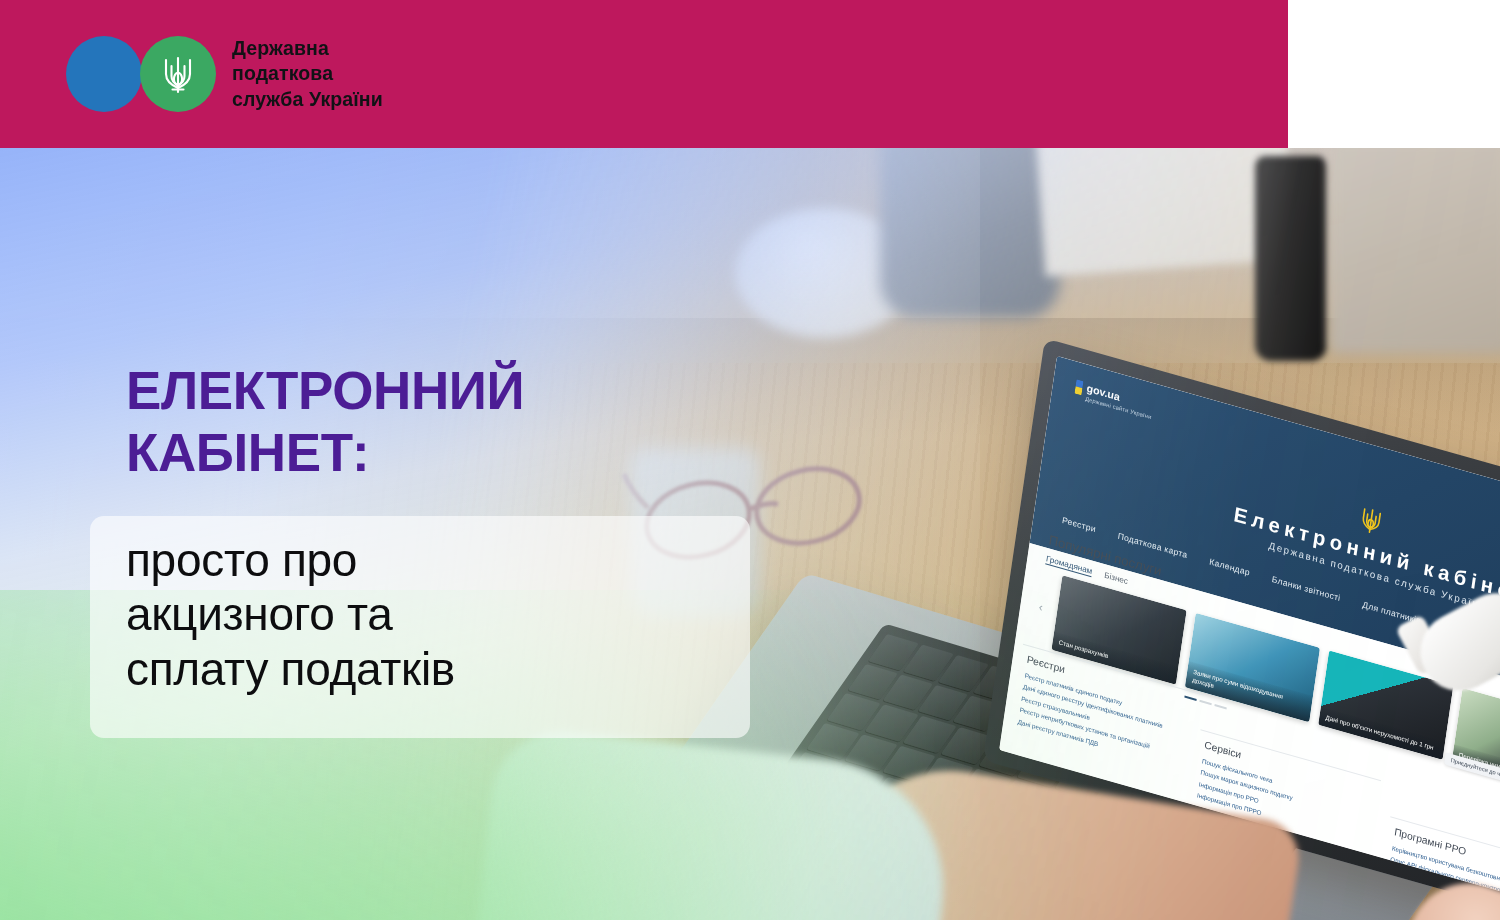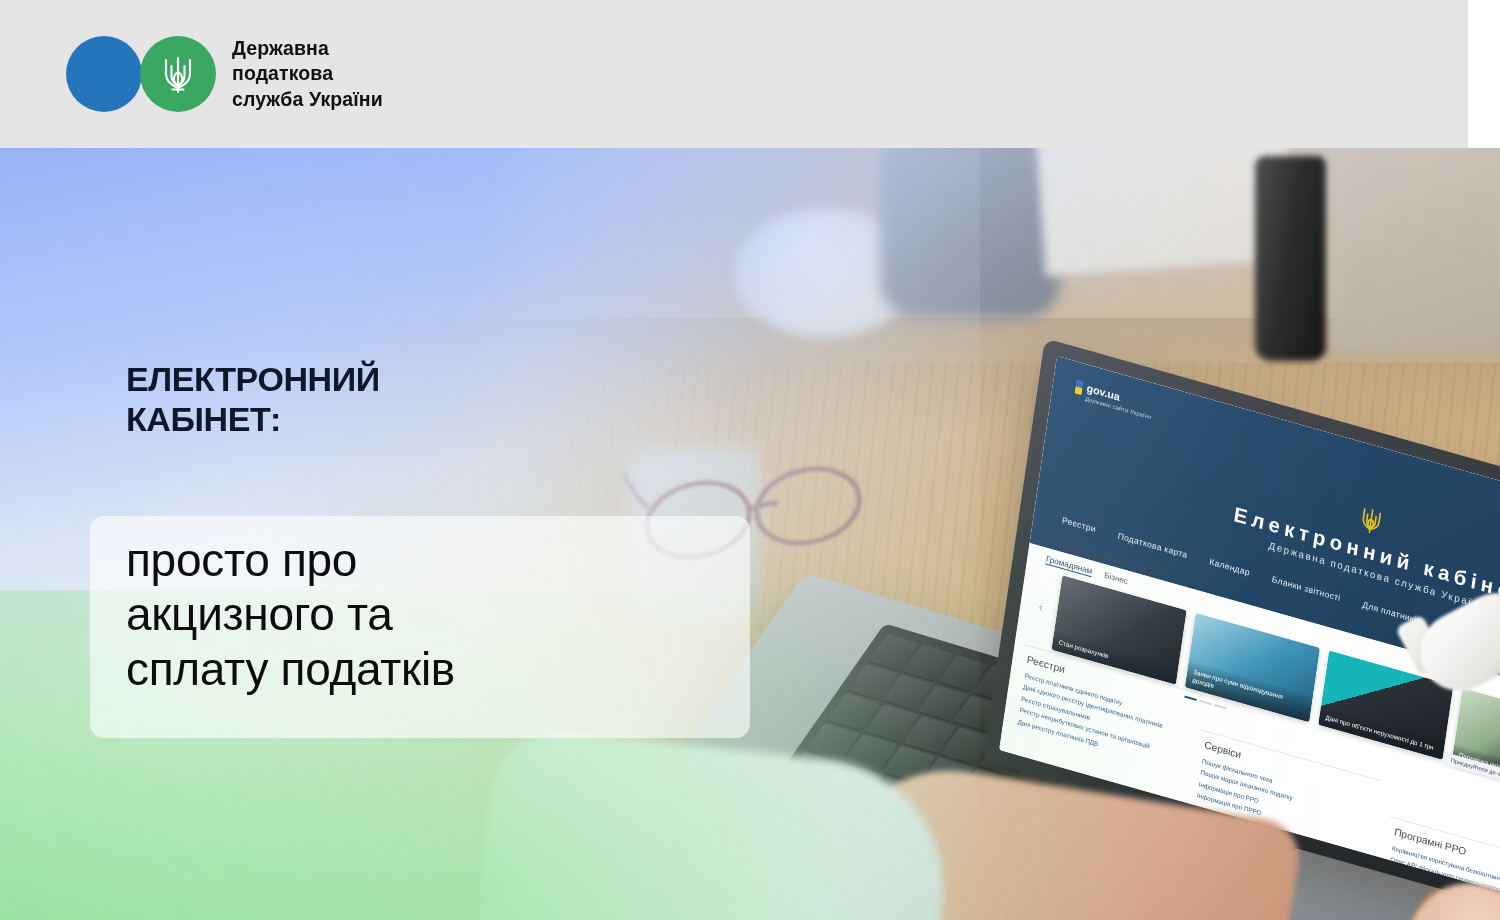--- a/index.html
+++ b/index.html
@@ -13,22 +13,22 @@
 
   #page {
     position: relative;
     width: 1500px; height: 920px;
     overflow: hidden;
   }
 
   
   .header-band {
     position: absolute; left: 0; top: 0;
-    width: 1468px; height: 148px;
-    background: #e5e5e5;
+    width: 1288px; height: 148px;
+    background: #be185d;
     z-index: 40;
   }
   .logo-lockup {
     position: absolute; left: 66px; top: 34px;
     display: flex; align-items: center; gap: 0;
   }
   .logo-circles { position: relative; width: 150px; height: 80px; flex: 0 0 auto; }
   .circle-blue {
     position: absolute; left: 0; top: 2px;
     width: 76px; height: 76px; border-radius: 50%;
@@ -204,23 +204,23 @@
     position: absolute; left: 0; bottom: 0; width: 1100px; height: 330px;
     background: linear-gradient(15deg,
       rgba(150,226,158,0.92) 0%, rgba(160,228,167,0.55) 45%, rgba(170,230,175,0.00) 100%);
     -webkit-mask-image: linear-gradient(100deg, rgba(0,0,0,1) 0%, rgba(0,0,0,0.85) 45%, rgba(0,0,0,0.15) 75%, rgba(0,0,0,0) 100%);
     mask-image: linear-gradient(100deg, rgba(0,0,0,1) 0%, rgba(0,0,0,0.85) 45%, rgba(0,0,0,0.15) 75%, rgba(0,0,0,0) 100%);
   }
 
   
   .headline {
     position: absolute; left: 126px; top: 212px;
-    font-size: 34px; font-weight: bold; line-height: 1.17;
+    font-size: 53px; font-weight: bold; line-height: 1.17;
     letter-spacing: -0.4px;
-    color: #0f172a;
+    color: #4c1d95;
     white-space: pre-line;
     z-index: 20;
   }
   .sub-panel {
     position: absolute; left: 90px; top: 368px;
     width: 660px; height: 222px;
     background: rgba(255,255,255,0.62);
     border-radius: 14px;
     z-index: 18;
   }

